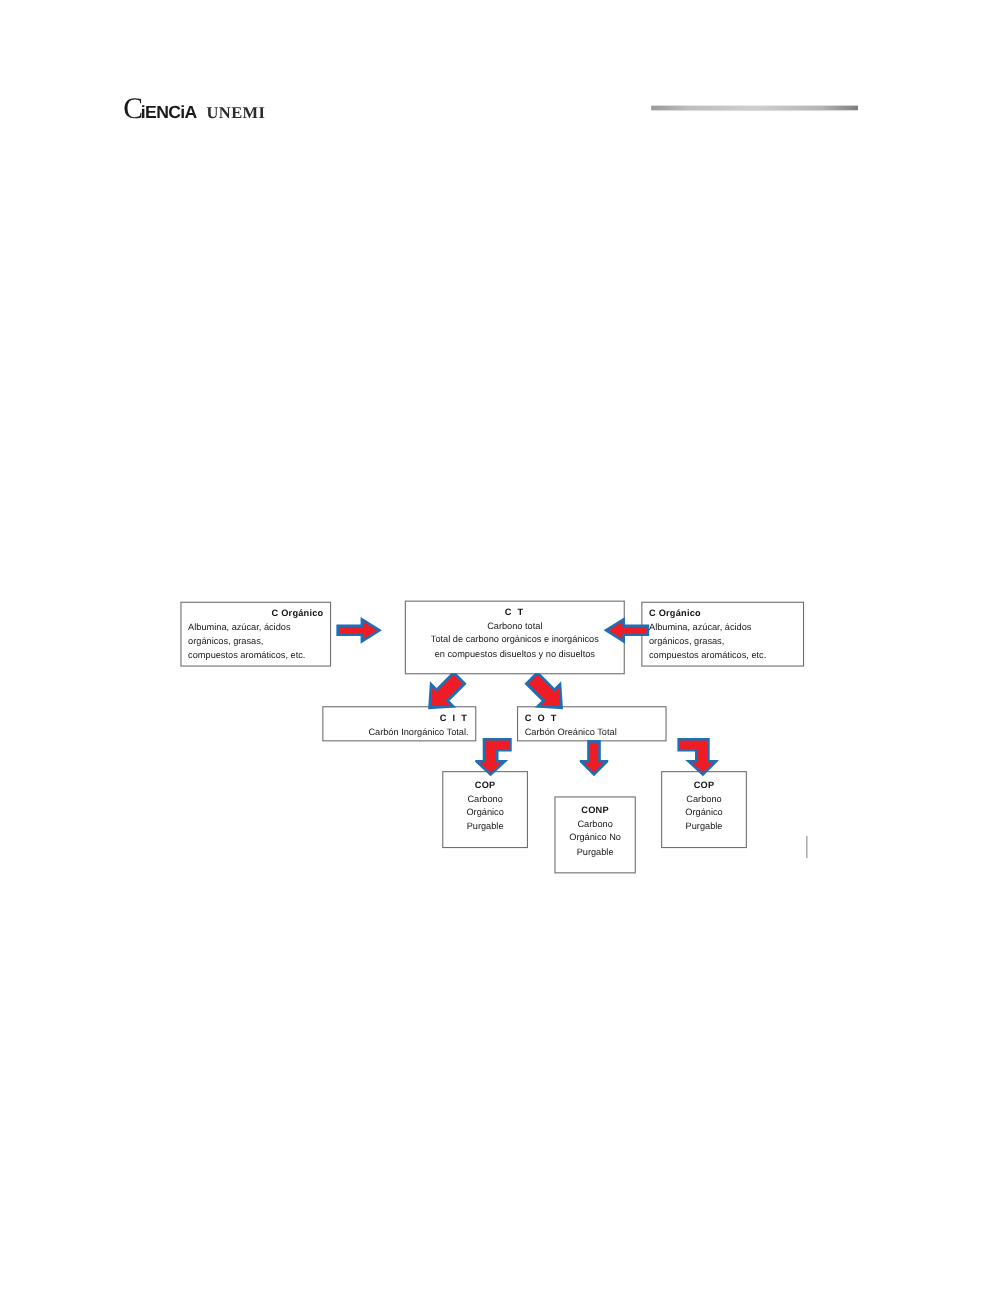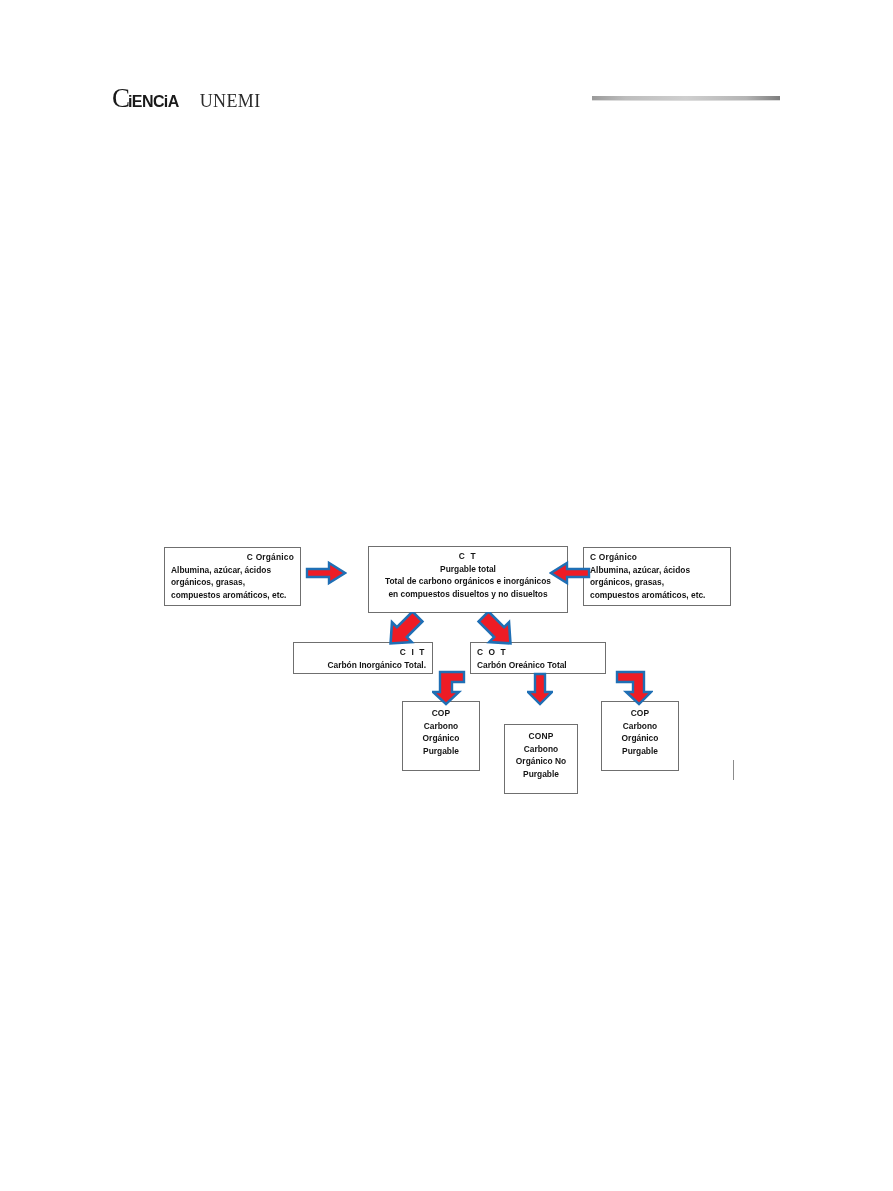--- a/index.html
+++ b/index.html
@@ -45,26 +45,26 @@
     font-family: "Liberation Sans", sans-serif;
     font-size: 16px;
     font-weight: 700;
     letter-spacing: -0.6px;
     color: #1a1a1a;
     line-height: 1;
     margin-left: -1px;
   }
   #brand-logo .brand-sub {
     font-family: "Liberation Serif", serif;
-    font-size: 18px;
-    font-weight: 400;
+    font-size: 15px;
+    font-weight: 700;
     letter-spacing: 0.4px;
     color: #2b2b2b;
     line-height: 1;
-    margin-left: 21px;
+    margin-left: 9px;
   }
 
   #header-rule {
     position: absolute;
     left: 592px;
     top: 96px;
     width: 188px;
     height: 4px;
     background: linear-gradient(to right, #9a9a9a 0%, #bdbdbd 18%, #cfcfcf 50%, #b4b4b4 82%, #7d7d7d 100%);
   }
@@ -99,21 +99,21 @@
   }
   .node .title {
     font-weight: 700;
     font-size: 8.4px;
     letter-spacing: 0.2px;
   }
   .node .title.spaced {
     letter-spacing: 1.6px;
   }
   .node .line {
-    font-weight: 700;
+    font-weight: 400;
   }
   .align-right { text-align: right; }
   .align-left  { text-align: left; }
   .align-center{ text-align: center; }
 
   
   #node-corg-left   { left: 164px; top: 547px; width: 137px; height: 59px; }
   #node-ct          { left: 368px; top: 546px; width: 200px; height: 67px; }
   #node-corg-right  { left: 583px; top: 547px; width: 148px; height: 59px; }
   #node-cit         { left: 293px; top: 642px; width: 140px; height: 32px; }
@@ -164,21 +164,21 @@
 
   <div class="node align-right" id="node-corg-left">
     <div class="title">C Orgánico</div>
     <div class="line align-left">Albumina, azúcar, ácidos</div>
     <div class="line align-left">orgánicos, grasas,</div>
     <div class="line align-left">compuestos aromáticos, etc.</div>
   </div>
 
   <div class="node align-center" id="node-ct">
     <div class="title spaced">C T</div>
-    <div class="line">Purgable total</div>
+    <div class="line">Carbono total</div>
     <div class="line">Total de carbono orgánicos e inorgánicos</div>
     <div class="line">en compuestos disueltos y no disueltos</div>
   </div>
 
   <div class="node align-left" id="node-corg-right">
     <div class="title">C Orgánico</div>
     <div class="line">Albumina, azúcar, ácidos</div>
     <div class="line">orgánicos, grasas,</div>
     <div class="line">compuestos aromáticos, etc.</div>
   </div>

